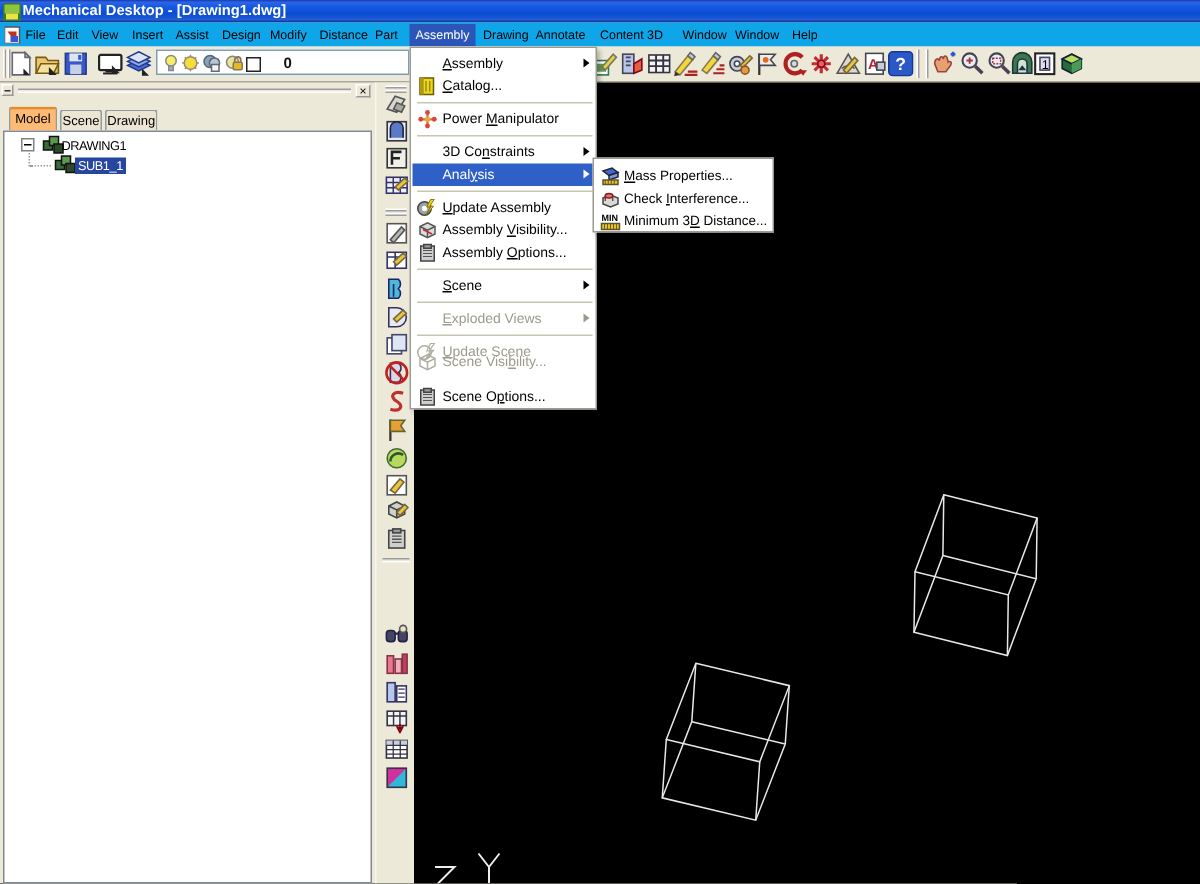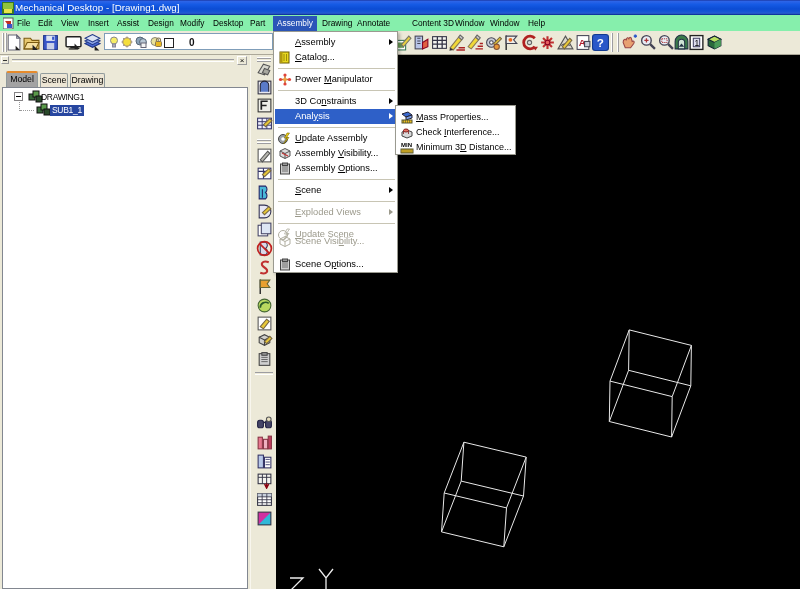--- a/index.html
+++ b/index.html
@@ -3,40 +3,40 @@
 <meta charset="utf-8">
 <style>
 * { margin:0; padding:0; box-sizing:border-box; }
 html,body { width:800px; height:589px; overflow:hidden; }
 body { position:relative; background:#ece9d8; font-family:"Liberation Sans",sans-serif; }
 .abs { position:absolute; }
 
 
 #titlebar { left:0; top:0; width:800px; height:15px;
   background:linear-gradient(180deg,#1c3aa6 0%,#2b64e8 10%,#155ae4 30%,#0b4cd4 60%,#1a57d4 82%,#2a5fd0 88%,#0c339e 97%,#082b88 100%); }
-#titletext { left:15px; top:1px; color:#fff; font-size:9.8px; font-weight:normal; letter-spacing:0px; line-height:14px; white-space:nowrap; }
-
-
-#menubar { left:0; top:15px; width:800px; height:16px; background:#86efac; }
+#titletext { left:15px; top:1px; color:#fff; font-size:9.8px; font-weight:bold; letter-spacing:0px; line-height:14px; white-space:nowrap; }
+
+
+#menubar { left:0; top:15px; width:800px; height:16px; background:#0ea5e9; }
 .mi { position:absolute; top:0; height:16px; line-height:16px; font-size:8.3px; color:#000; white-space:nowrap; }
 #mAssembly { background:#2b55b8; color:#fff; text-align:center; top:1px; height:15px; line-height:15px; }
 
 
 #toolbar { left:0; top:31px; width:800px; height:24px; background:#ece9d8; border-bottom:1px solid #aca899; }
 .tbi { position:absolute; top:3px; width:17px; height:17px; }
 .vridge { position:absolute; top:2px; width:2px; height:19px; border-left:1px solid #fff; border-right:1px solid #9d9da1; }
 
 
 #laycombo { left:104px; top:2px; width:169px; height:17px; background:#fff; border:1px solid #7f9db9; }
 
 
 #panelhead { left:1px; top:56px; width:249px; height:9px; }
 #tabs { left:4px; top:71px; height:16px; }
 .tab { position:absolute; top:2px; height:14px; background:#ece5d4; border:1px solid #919b9c; border-bottom:none; border-radius:2px 2px 0 0; font-size:8.7px; line-height:13px; text-align:center; color:#000; }
-.tab.active { top:0; height:16px; background:#a3a3a3; border-top:2px solid #e68b2c; font-size:8.7px; }
+.tab.active { top:0; height:16px; background:#fdba74; border-top:2px solid #e68b2c; font-size:8.7px; }
 #tree { left:2px; top:87px; width:246px; height:502px; background:#fff; border:1px solid #828790; }
 
 
 #vtb { left:250px; top:55px; width:26px; height:534px; background:#ece9d8; border-left:1px solid #f8f6ee; }
 .vicon { position:absolute; left:5px; width:17px; height:17px; }
 
 
 #canvas { left:276px; top:55px; width:524px; height:534px; background:#000; }
 
 
@@ -72,26 +72,26 @@
   <path d="M2 4 L8 4 L8 8 L5 8 Z" fill="#c03020"></path>
   <rect x="4" y="7" width="5" height="4" fill="#3a56c8"></rect>
  </svg>
  <span class="mi" style="left:17px">File</span>
  <span class="mi" style="left:38px">Edit</span>
  <span class="mi" style="left:61px">View</span>
  <span class="mi" style="left:88px">Insert</span>
  <span class="mi" style="left:117px">Assist</span>
  <span class="mi" style="left:148px">Design</span>
  <span class="mi" style="left:180px">Modify</span>
- <span class="mi" style="left:213px">Desktop</span>
+ <span class="mi" style="left:213px">Distance</span>
  <span class="mi" style="left:250px">Part</span>
  <span class="mi" id="mAssembly" style="left:273px;width:44px">Assembly</span>
  <span class="mi" style="left:322px">Drawing</span>
  <span class="mi" style="left:357px">Annotate</span>
- <span class="mi" style="left:412px">Content 3D</span>
+ <span class="mi" style="left:400px">Content 3D</span>
  <span class="mi" style="left:455px">Window</span>
  <span class="mi" style="left:490px">Window</span>
  <span class="mi" style="left:528px">Help</span>
 </div>
 
 <div class="abs" id="toolbar">
  <div class="vridge" style="left:2px"></div>
     <div class="vridge" style="left:5px"></div>
  <svg class="tbi" style="left:5px" viewBox="0 0 16 16">
       <path d="M3 1 h8 l3 3 v11 h-11 Z" fill="#fff" stroke="#667"></path>

